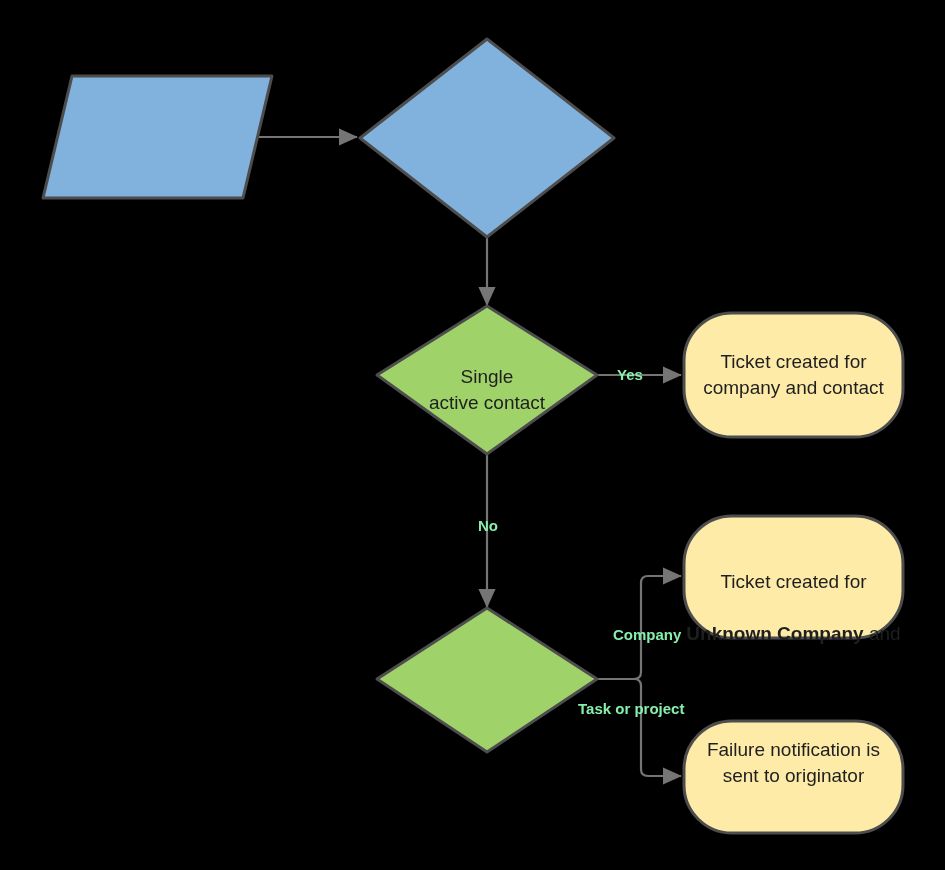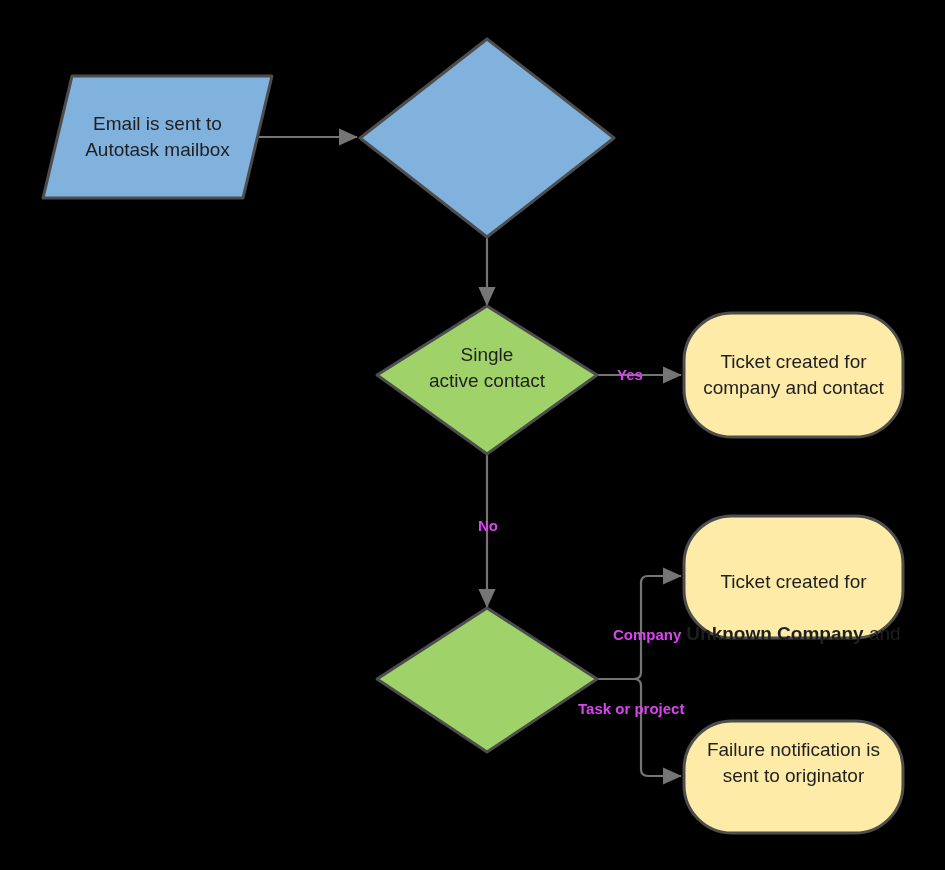--- a/index.html
+++ b/index.html
@@ -34,21 +34,21 @@
     text-align: center;
     color: #1f1f1f;
     font-size: 19px;
     line-height: 26px;
     font-family: "Liberation Sans", sans-serif;
     pointer-events: none;
     white-space: pre-line;
   }
   .edge-label {
     position: absolute;
-    color: #d946ef;
+    color: #86efac;
     font-size: 15px;
     font-weight: bold;
     font-family: "Liberation Sans", sans-serif;
     line-height: 16px;
     white-space: nowrap;
   }
   .bold-seg { font-weight: bold; }
 </style>
 </head>
 <body>
@@ -108,25 +108,23 @@
 
     <g>
       <rect x="684" y="516" width="219" height="122" rx="48" ry="48" fill="#fdeba7" stroke="#4d4d4d" stroke-width="3"></rect>
     </g>
 
     <g>
       <rect x="684" y="721" width="219" height="112" rx="48" ry="48" fill="#fdeba7" stroke="#4d4d4d" stroke-width="3"></rect>
     </g>
   </svg>
 
-  <div class="node-label" style="left:43px; top:76px; width:229px; height:122px;">Email is sent to
-Autotask mailbox</div>
 
 
-  <div class="node-label" style="left:377px; top:294px; width:220px; height:148px;">Single
+  <div class="node-label" style="left:377px; top:316px; width:220px; height:148px;">Single
 active contact</div>
 
   <div class="node-label" style="left:684px; top:313px; width:219px; height:124px;">Ticket created for
 company and contact</div>
 
 
   <div class="node-label" style="left:684px; top:516px; width:219px; height:122px; display:block; padding-top:27px; box-sizing:border-box;">
     <div>Ticket created for</div>
     <div><span class="bold-seg">Unknown Company</span><span> and</span></div>
   </div>

